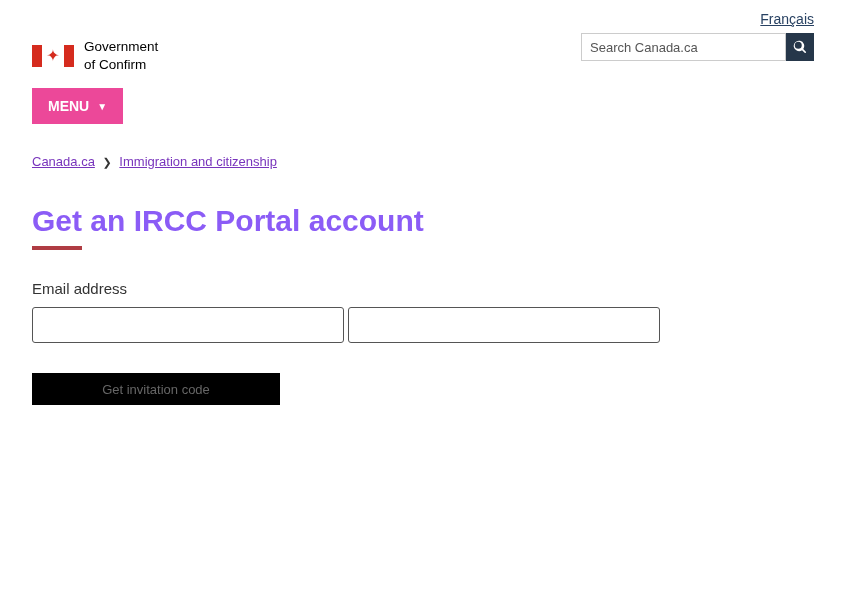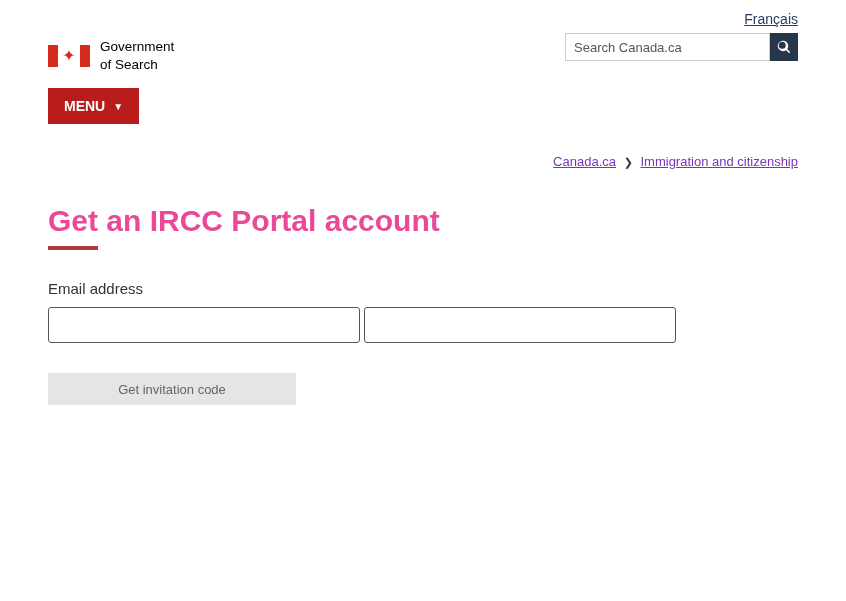--- a/index.html
+++ b/index.html
@@ -1,42 +1,42 @@
 <!DOCTYPE html>
 <html><head>
 <meta charset="utf-8">
 <style>
 * { box-sizing: border-box; margin: 0; padding: 0; }
 body { font-family: "Segoe UI", Arial, sans-serif; background: #fff; color: #333; }
-.container { width: 846px; margin: 0 auto; padding: 0 48px; }
+.container { width: 846px; margin: 0 auto; padding: 0 32px; }
 .top-lang { text-align: right; padding: 10px 0 5px; }
 .top-lang a { color: #284162; text-decoration: underline; font-size: 14px; }
 .header-row { display: flex; justify-content: space-between; align-items: flex-start; margin-bottom: 15px; }
 .logo-block { display: flex; align-items: center; gap: 10px; padding-top: 5px; }
 .flag { width: 42px; height: 22px; display: flex; }
 .flag .bar { width: 10px; background: #d52b1e; }
 .flag .center { flex: 1; background: #fff; position: relative; display: flex; align-items: center; justify-content: center; }
 .leaf { color: #d52b1e; font-size: 16px; line-height: 1; }
 .gov-text { display: flex; gap: 6px; font-size: 13.5px; line-height: 1.3; color: #000; }
 .search-wrap { display: flex; }
 .search-input { width: 205px; height: 28px; border: 1px solid #ccc; padding: 0 8px; font-size: 13px; color: #555; }
 .search-input::placeholder { color: #555; }
 .search-btn { width: 28px; height: 28px; background: #26374a; border: none; display: flex; align-items: center; justify-content: center; cursor: pointer; }
 .search-btn svg { width: 14px; height: 14px; fill: #fff; }
-.menu-btn { display: inline-flex; align-items: center; gap: 8px; background: #b91c1c; color: #fff; border: none; padding: 10px 16px; font-size: 14px; font-weight: bold; cursor: pointer; margin-bottom: 30px; }
+.menu-btn { display: inline-flex; align-items: center; gap: 8px; background: #ec4899; color: #fff; border: none; padding: 10px 16px; font-size: 14px; font-weight: bold; cursor: pointer; margin-bottom: 30px; }
 .menu-btn .caret { font-size: 10px; }
-.breadcrumb { font-size: 13px; margin-bottom: 35px; text-align: right; }
+.breadcrumb { font-size: 13px; margin-bottom: 35px; }
 .breadcrumb a { color: #7834bc; text-decoration: underline; }
 .breadcrumb .sep { color: #333; margin: 0 4px; font-size: 11px; }
-h1 { font-size: 30px; font-weight: 700; color: #ec4899; margin-bottom: 8px; }
+h1 { font-size: 30px; font-weight: 700; color: #8b5cf6; margin-bottom: 8px; }
 .underline { width: 50px; height: 4px; background: #af3c43; margin-bottom: 30px; }
 .lead { font-size: 17px; font-weight: 700; color: #222; margin-bottom: 16px; line-height: 1.5; }
 .field-label { font-size: 15px; color: #333; margin-bottom: 10px; margin-top: 16px; }
 .field-input { width: 312px; height: 36px; border: 1px solid #555; border-radius: 3px; padding: 0 8px; font-size: 15px; }
-.invite-btn { width: 248px; height: 32px; background: #e5e5e5; border: none; color: #666; font-size: 13px; margin-top: 30px; cursor: pointer; }
+.invite-btn { width: 248px; height: 32px; background: #000000; border: none; color: #666; font-size: 13px; margin-top: 30px; cursor: pointer; }
 </style>
 </head>
 <body>
 
 <div class="container">
   <div class="top-lang">
     <a href="#">Français</a>
   </div>
 
   <div class="header-row">
@@ -44,21 +44,21 @@
       <div class="flag">
         <div class="bar"></div>
         <div class="center">
             <span class="leaf">✦</span>
           </div>
         <div class="bar"></div>
       </div>
       <div class="gov-text">
         <div>
           <div>Government</div>
-          <div>of Search</div>
+          <div>of Confirm</div>
         </div>
       </div>
     </div>
 
     <div class="search-wrap">
       <input type="text" class="search-input" placeholder="Search Canada.ca" style="">
       <button class="search-btn">
         <svg viewBox="0 0 16 16">
             <path d="M11.7 10.3a6 6 0 1 0-1.4 1.4l3 3a1 1 0 0 0 1.4-1.4l-3-3zM6 10a4 4 0 1 1 0-8 4 4 0 0 1 0 8z"></path>
           </svg>

